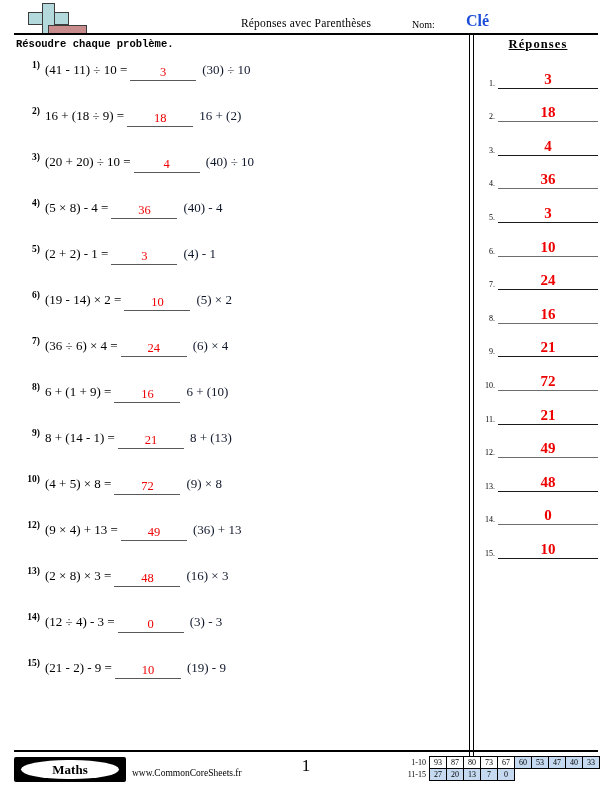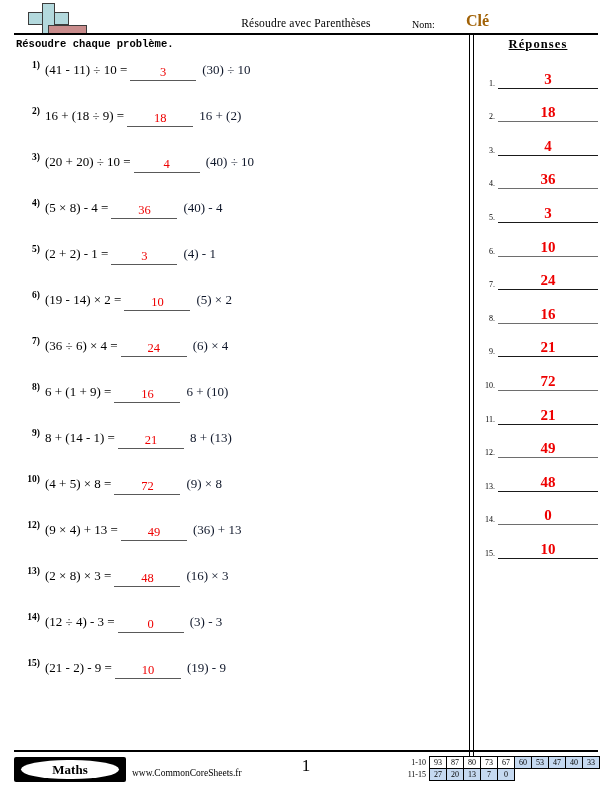--- a/index.html
+++ b/index.html
@@ -62,21 +62,21 @@
   #name-label {
     position: absolute;
     left: 412px; top: 19px;
     font-size: 10px;
   }
   #name-value {
     position: absolute;
     left: 466px; top: 12px;
     font-size: 16px;
     font-weight: bold;
-    color: #a16207;
+    color: #1d4ed8;
   }
   #header-rule {
     position: absolute;
     left: 14px; top: 33px;
     width: 584px; height: 0;
     border-top: 2.2px solid #000;
   }
 
   
   #instruction {
@@ -251,21 +251,21 @@
 </style>
 </head>
 <body>
 
 <div id="header">
   <div id="logo-mark">
     <div class="plus-h"></div>
     <div class="plus-v"></div>
     <div class="minus-bar"></div>
   </div>
-  <div id="header-title">Résoudre avec Parenthèses</div>
+  <div id="header-title">Réponses avec Parenthèses</div>
   <div id="name-label">Nom:</div>
   <div id="name-value">Clé</div>
   <div id="header-rule"></div>
 </div>
 
 <div id="instruction">Résoudre chaque problème.</div>
 <div id="answers-heading">Réponses</div>
 <div id="divider"></div>
 
 <div id="problems">

